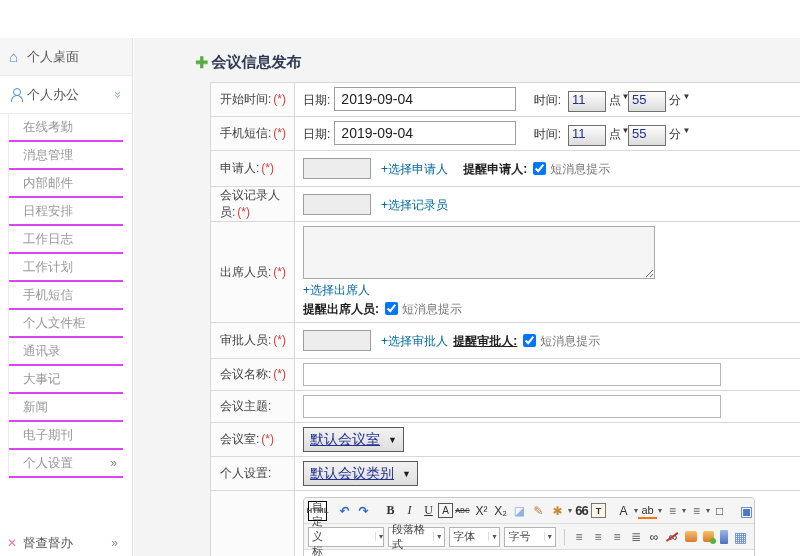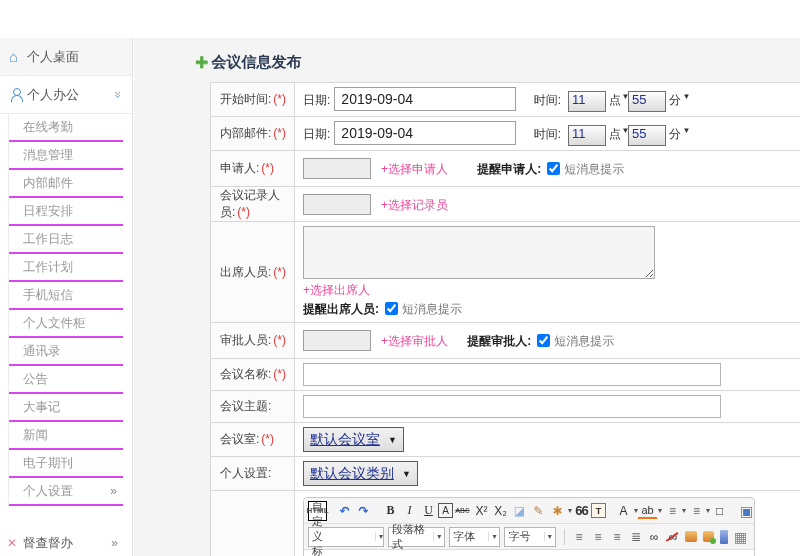--- a/index.html
+++ b/index.html
@@ -44,24 +44,24 @@
   .page-title .plus { color:#57ab46; font-size:16px; font-weight:bold; margin-right:3px;
     text-shadow:0 1px 0 #bfe3b0; }
 
   table.form { border-collapse:collapse; margin-left:76px; width:640px; background:#fff;
     table-layout:fixed; }
   table.form td { border:1px solid #d8d8d8; font-size:12px; color:#444; vertical-align:middle; }
   td.lbl { width:84px; background:#fbfbfb; padding-left:9px; }
   td.val { padding:4px 8px; background:#fff; }
   .req { color:#e23b3b; margin-left:2px; }
   .inline-lbl { color:#333; margin-right:4px; }
-  .bold-lbl { color:#222; font-weight:bold; margin-left:26px; margin-right:4px; }
+  .bold-lbl { color:#222; font-weight:bold; margin-left:12px; margin-right:4px; }
   .bold-lbl.nomargin { margin-left:0; }
   .sms-lbl { color:#777; margin-left:2px; }
-  a.blue-link { color:#ec4899; text-decoration:none; font-size:12px; margin-left:10px; cursor:pointer; }
+  a.blue-link { color:#0369a1; text-decoration:none; font-size:12px; margin-left:10px; cursor:pointer; }
 
   input.date-inp { width:182px; height:24px; border:1px solid #9e9e9e; padding:2px 6px;
     font-size:14px; color:#222; font-family:inherit; }
   .time-sel { display:inline-flex; align-items:flex-start; justify-content:space-between;
     width:38px; height:21px; border:1px solid #6f6f6f; background:linear-gradient(#fdfdfd,#dcdcdc);
     padding:0 3px; margin:0 3px; cursor:pointer;gap:36px; }
   .time-sel .v { color:#22318f; font-size:13px; }
   .time-sel .c { color:#333; font-size:8px; }
   input.small-inp { width:68px; height:21px; border:1px solid #9e9e9e; background:#ededed; }
   textarea.attend { width:352px; height:53px; border:1px solid #aaa; background:#f5f5f5;
@@ -154,23 +154,20 @@
       <div class="sub-item">
           <span>手机短信</span>
         </div>
       <div class="sub-item">
           <span>个人文件柜</span>
         </div>
       <div class="sub-item">
           <span>通讯录</span>
         </div>
       <div class="sub-item">
-          <span>公告</span>
-        </div>
-      <div class="sub-item">
           <span>大事记</span>
         </div>
       <div class="sub-item">
           <span>新闻</span>
         </div>
       <div class="sub-item">
           <span>电子期刊</span>
         </div>
       <div class="sub-item">
         <span>个人设置</span>
@@ -201,21 +198,21 @@
                 <span class="v">11</span>
                 <span class="c">▼</span>
               </span><span class="inline-lbl">点</span><span class="time-sel">
                 <span class="v">55</span>
                 <span class="c">▼</span>
               </span><span class="inline-lbl">分</span>
         </td>
       </tr>
 
       <tr style="height:30px;">
-        <td class="lbl"><span>内部邮件:</span><span class="req">(*)</span></td>
+        <td class="lbl"><span>手机短信:</span><span class="req">(*)</span></td>
         <td class="val">
           <span class="inline-lbl">日期:</span><input class="date-inp" type="text" value="2019-09-04" style="">
           <span class="inline-lbl" style="margin-left:14px;">时间:</span><span class="time-sel">
                 <span class="v">11</span>
                 <span class="c">▼</span>
               </span><span class="inline-lbl">点</span><span class="time-sel">
                 <span class="v">55</span>
                 <span class="c">▼</span>
               </span><span class="inline-lbl">分</span>
         </td>
@@ -242,21 +239,21 @@
           <textarea class="attend" style=""></textarea>
           <div><a class="blue-link" style="margin-left:0;">+选择出席人</a></div>
           <div style="margin-top:2px;"><span class="bold-lbl nomargin">提醒出席人员:</span><input type="checkbox" checked="checked" style=""><span class="sms-lbl">短消息提示</span></div>
         </td>
       </tr>
 
       <tr style="height:36px;">
         <td class="lbl"><span>审批人员:</span><span class="req">(*)</span></td>
         <td class="val">
           <input class="small-inp" type="text" style=""><a class="blue-link">+选择审批人</a>
-          <span class="bold-lbl" style="margin-left:16px;">提醒审批人:</span><input type="checkbox" checked="checked" style=""><span class="sms-lbl">短消息提示</span>
+          <span class="bold-lbl" style="margin-left:2px;text-decoration:underline;">提醒审批人:</span><input type="checkbox" checked="checked" style=""><span class="sms-lbl">短消息提示</span>
         </td>
       </tr>
 
       <tr style="height:30px;">
         <td class="lbl"><span>会议名称:</span><span class="req">(*)</span></td>
         <td class="val"><input class="wide-inp" type="text" style=""></td>
       </tr>
 
       <tr style="height:30px;">
         <td class="lbl"><span>会议主题:</span></td>

